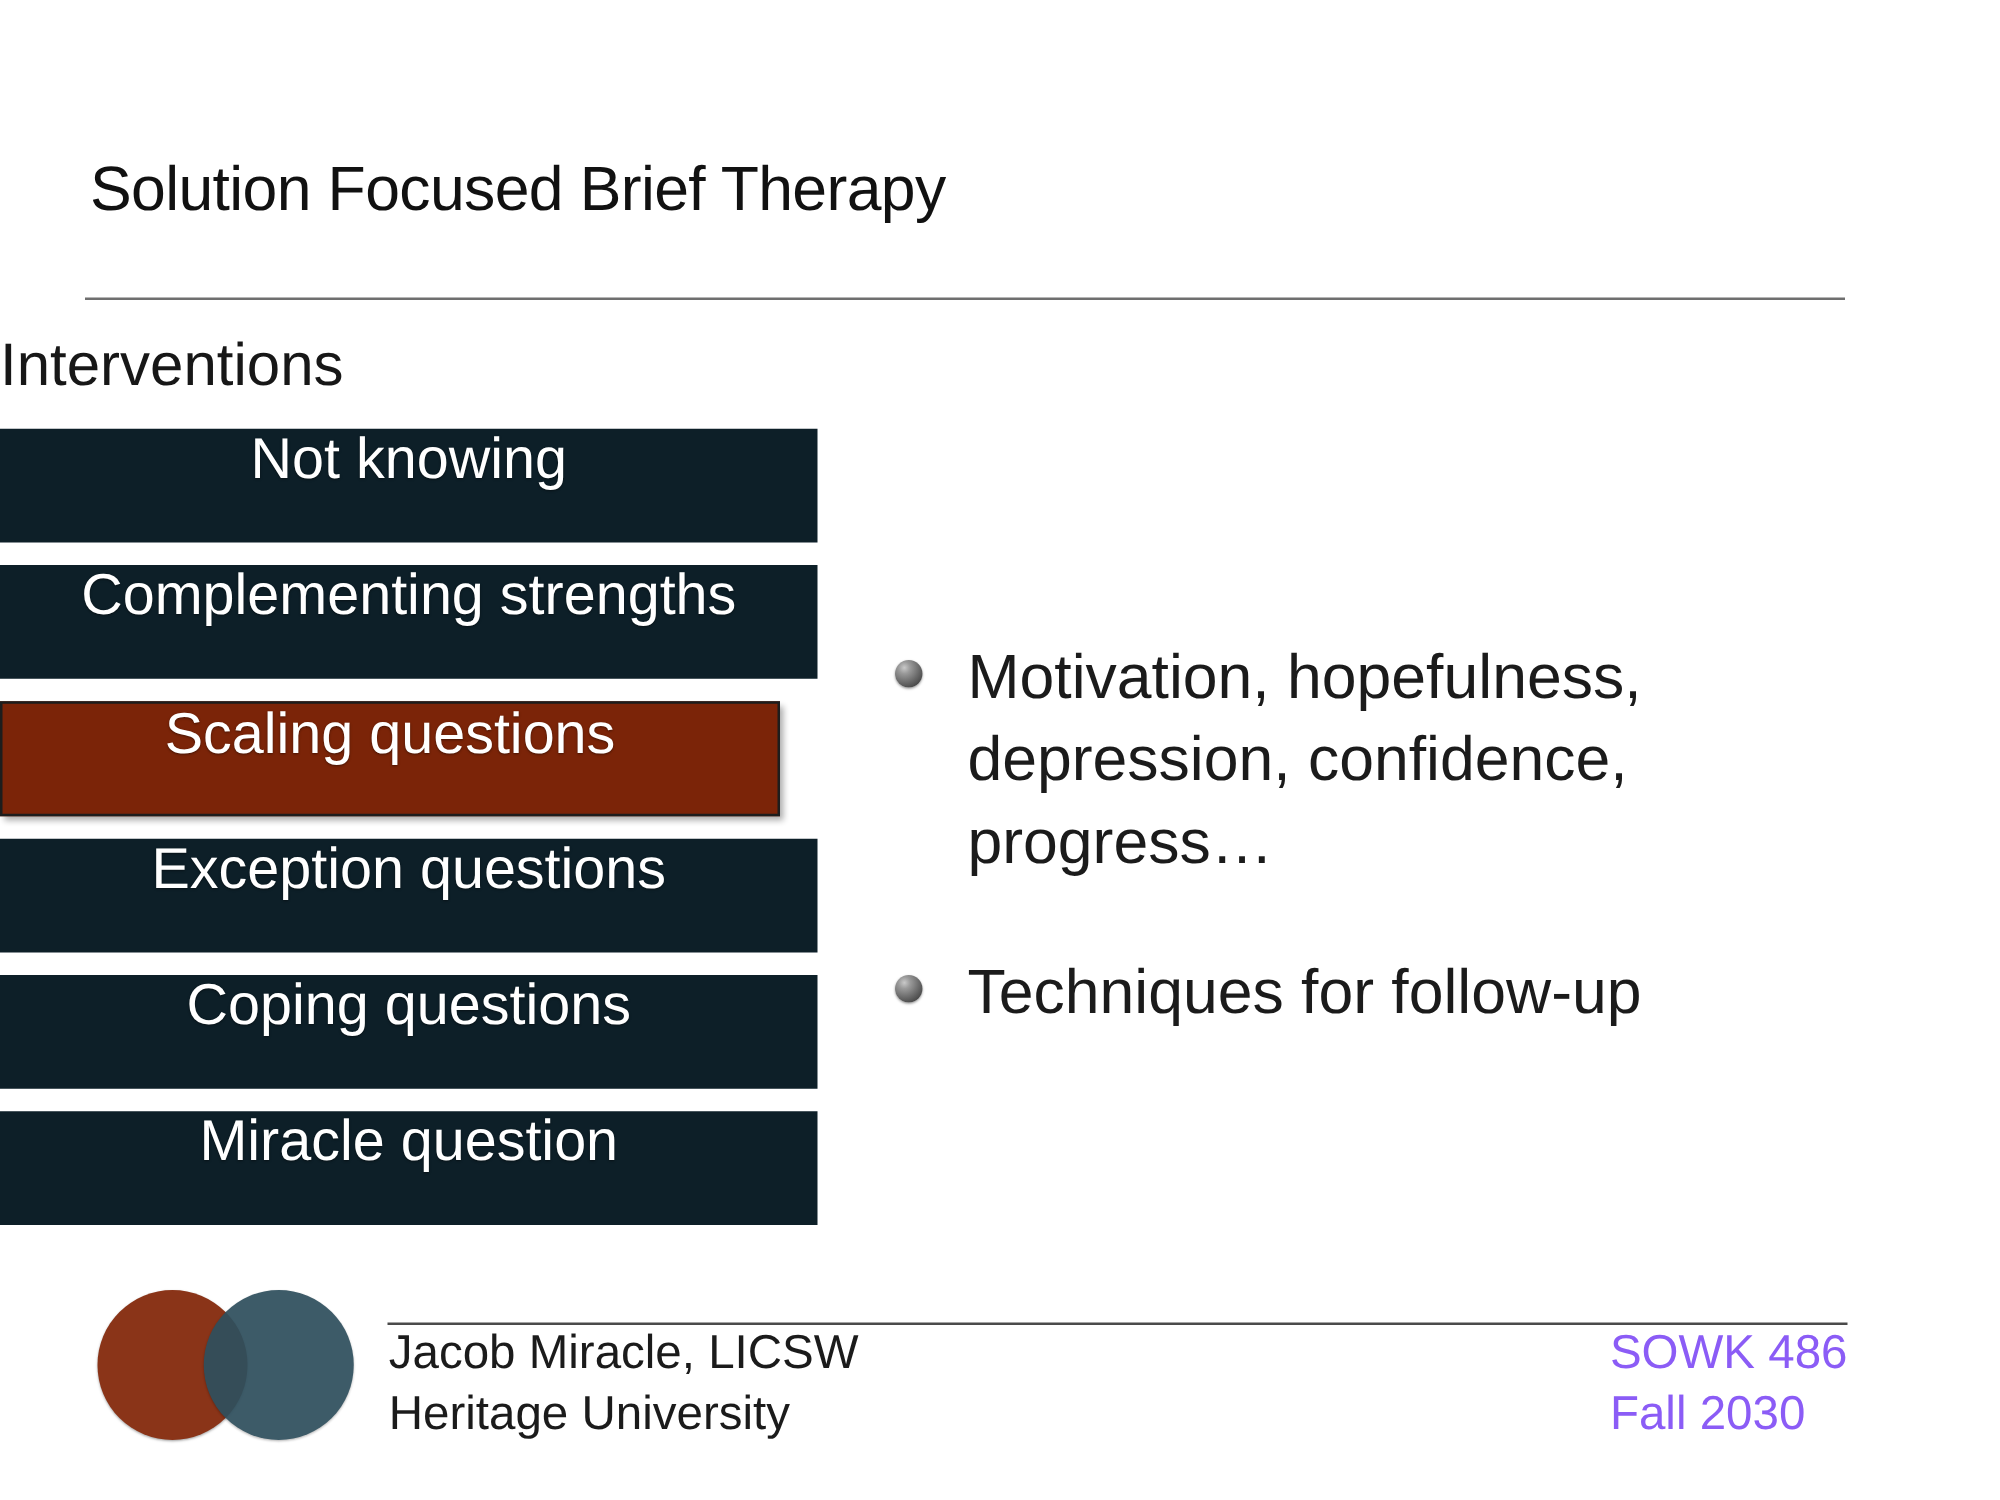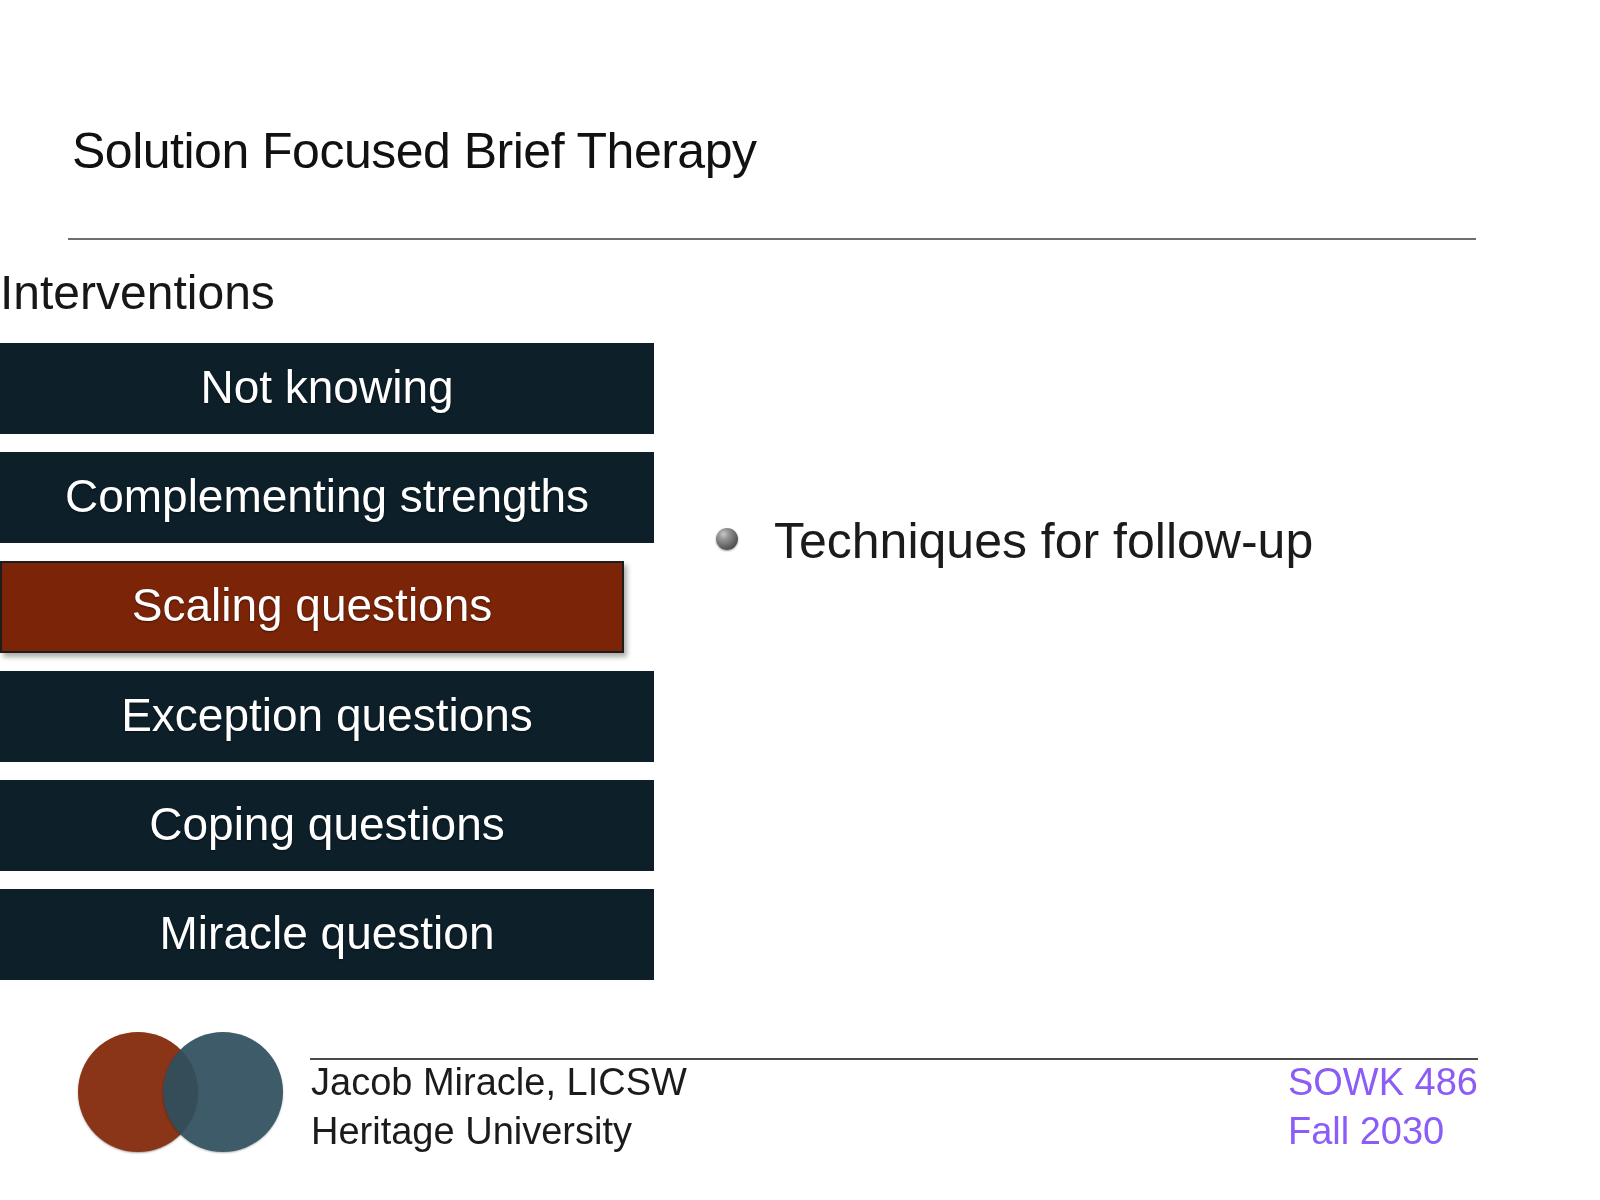--- a/index.html
+++ b/index.html
@@ -56,21 +56,21 @@
     top: 343px;
     width: 660px;
   }
   .bar {
     position: relative;
     width: 654px;
     height: 91px;
     margin-bottom: 18px;
     background: #0d1f28;
     display: flex;
-    align-items: center;
+    align-items: flex-start;
     justify-content: center;
     box-sizing: border-box;
   }
   .bar.highlight {
     width: 624px;
     height: 92px;
     background: #7b2408;
     border: 2px solid #1d1d1d;
     box-shadow: 3px 4px 5px rgba(0,0,0,0.33);
   }
@@ -191,20 +191,24 @@
       <span class="bar-label">Coping questions</span>
     </div>
     <div class="bar">
       <span class="bar-label">Miracle question</span>
     </div>
   </div>
 
   <div id="bullets">
     <div class="bullet-row">
       <span class="bullet-marker"></span>
+      <span class="bullet-text">Motivation, hopefulness, depression, confidence, progress…</span>
+    </div>
+    <div class="bullet-row">
+      <span class="bullet-marker"></span>
       <span class="bullet-text">Techniques for follow-up</span>
     </div>
   </div>
 
   <div id="logo">
     <span class="logo-circle rust"></span>
     <span class="logo-circle teal"></span>
   </div>
 
   <div id="footer-rule"></div>

